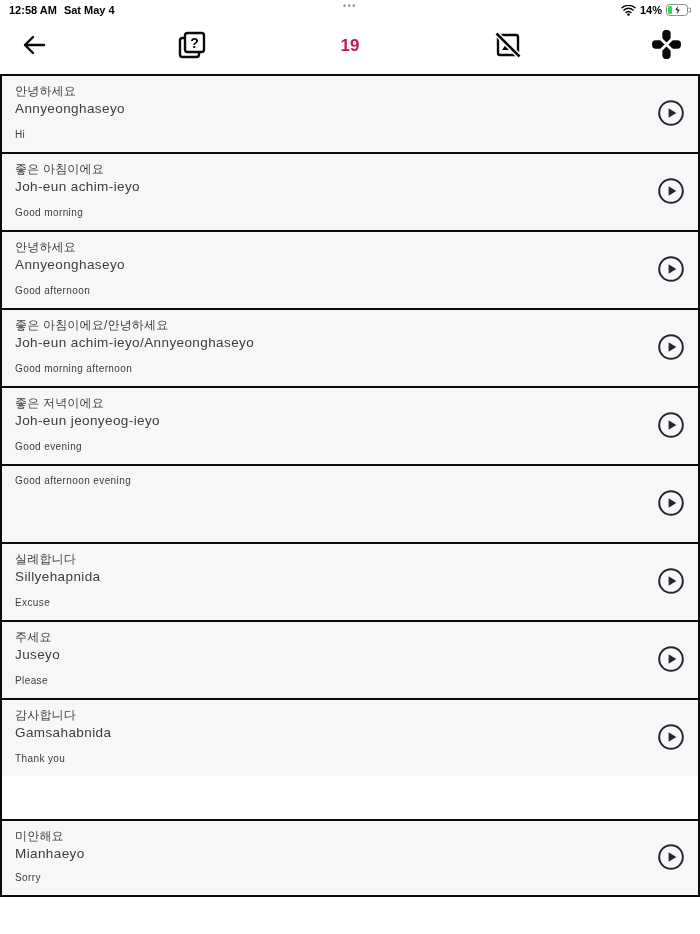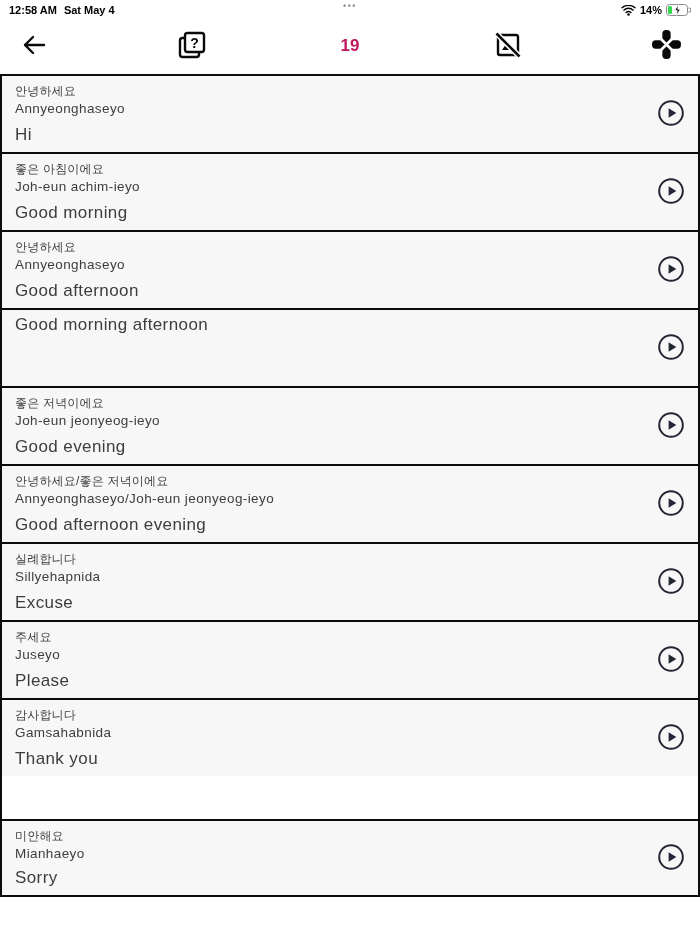--- a/index.html
+++ b/index.html
@@ -44,21 +44,21 @@
   }
   .phrase-row{
     position:relative;height:78px;box-sizing:border-box;
     border-top:2px solid #0c0c0c;background:#f8f7f7;
     padding:7px 35px 9px 13px;
     display:flex;flex-direction:column;justify-content:space-between;
   }
   .phrase-list .phrase-row:last-child{border-bottom:2px solid #0c0c0c;margin-top:43px;}
   .phrase-korean{font-size:12px;color:#3d3d3d;line-height:17px;letter-spacing:.2px;}
   .phrase-roman{font-size:13.5px;color:#3d3d3d;line-height:18px;letter-spacing:.4px;}
-  .phrase-english{font-size:17px;color:#3d3d3d;line-height:16px;letter-spacing:.4px;}
+  .phrase-english{font-size:10px;color:#3d3d3d;line-height:16px;letter-spacing:.4px;}
   .play-button{
     position:absolute;right:13px;top:50%;transform:translateY(-50%);
     width:28px;height:28px;background:none;border:none;padding:0;cursor:pointer;
     display:flex;align-items:center;justify-content:center;
   }
 </style>
 </head>
 <body>
 
 <div class="screen">
@@ -176,20 +176,24 @@
         <span>
           <svg width="28" height="28" viewBox="0 0 28 28">
             <circle cx="14" cy="14" r="11.8" fill="none" stroke="#232735" stroke-width="2"></circle>
             <path d="M11.6 9.2 L19.3 14 L11.6 18.8 Z" fill="#232735"></path>
           </svg>
         </span>
       </button>
     </div>
 
     <div class="phrase-row">
+      <div>
+        <div class="phrase-korean">좋은 아침이에요/안녕하세요</div>
+        <div class="phrase-roman">Joh-eun achim-ieyo/Annyeonghaseyo</div>
+      </div>
       <div class="phrase-english">Good morning afternoon</div>
       <button class="play-button">
         <span>
           <svg width="28" height="28" viewBox="0 0 28 28">
             <circle cx="14" cy="14" r="11.8" fill="none" stroke="#232735" stroke-width="2"></circle>
             <path d="M11.6 9.2 L19.3 14 L11.6 18.8 Z" fill="#232735"></path>
           </svg>
         </span>
       </button>
     </div>
@@ -204,24 +208,20 @@
         <span>
           <svg width="28" height="28" viewBox="0 0 28 28">
             <circle cx="14" cy="14" r="11.8" fill="none" stroke="#232735" stroke-width="2"></circle>
             <path d="M11.6 9.2 L19.3 14 L11.6 18.8 Z" fill="#232735"></path>
           </svg>
         </span>
       </button>
     </div>
 
     <div class="phrase-row">
-      <div>
-        <div class="phrase-korean">안녕하세요/좋은 저녁이에요</div>
-        <div class="phrase-roman">Annyeonghaseyo/Joh-eun jeonyeog-ieyo</div>
-      </div>
       <div class="phrase-english">Good afternoon evening</div>
       <button class="play-button">
         <span>
           <svg width="28" height="28" viewBox="0 0 28 28">
             <circle cx="14" cy="14" r="11.8" fill="none" stroke="#232735" stroke-width="2"></circle>
             <path d="M11.6 9.2 L19.3 14 L11.6 18.8 Z" fill="#232735"></path>
           </svg>
         </span>
       </button>
     </div>

